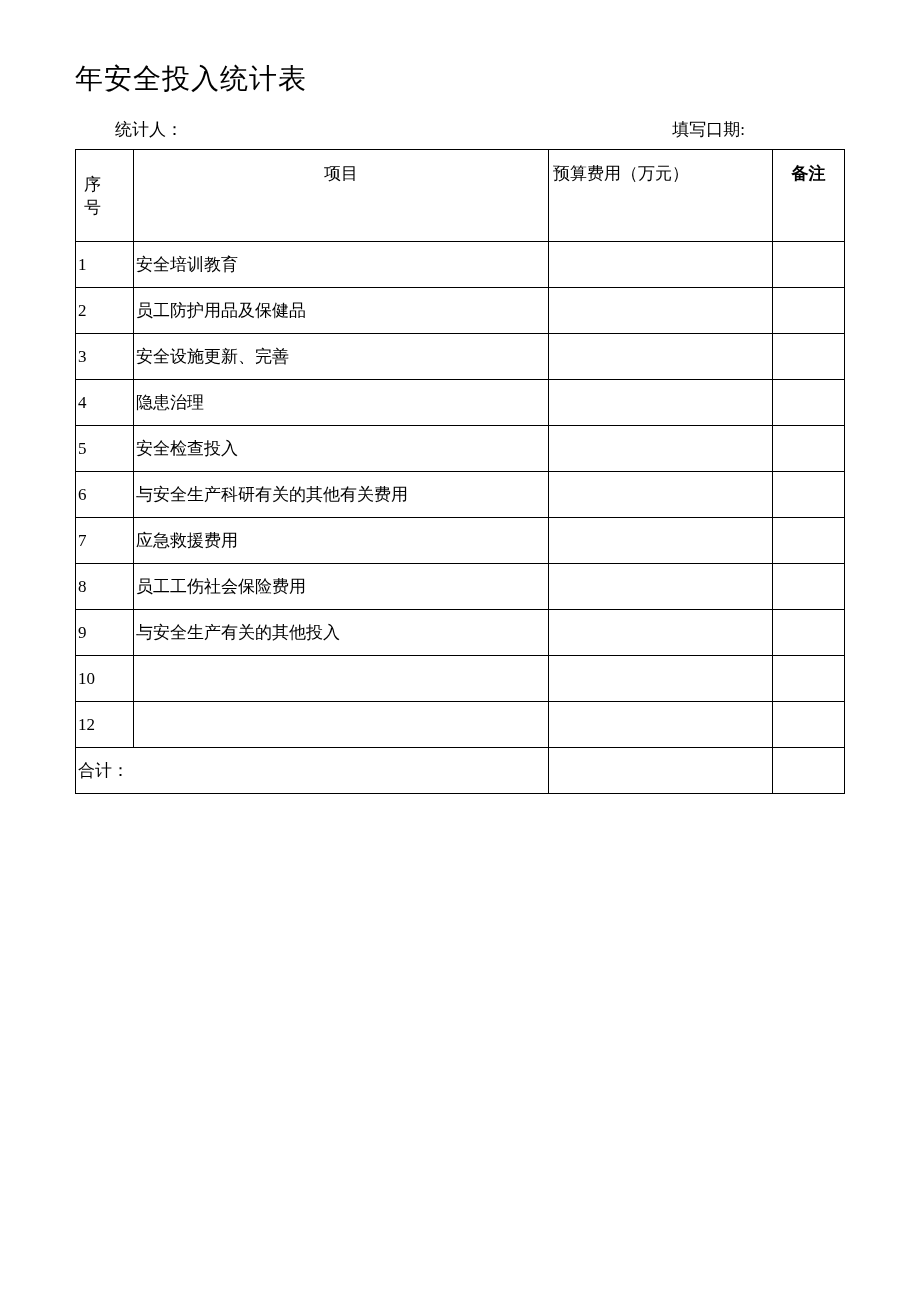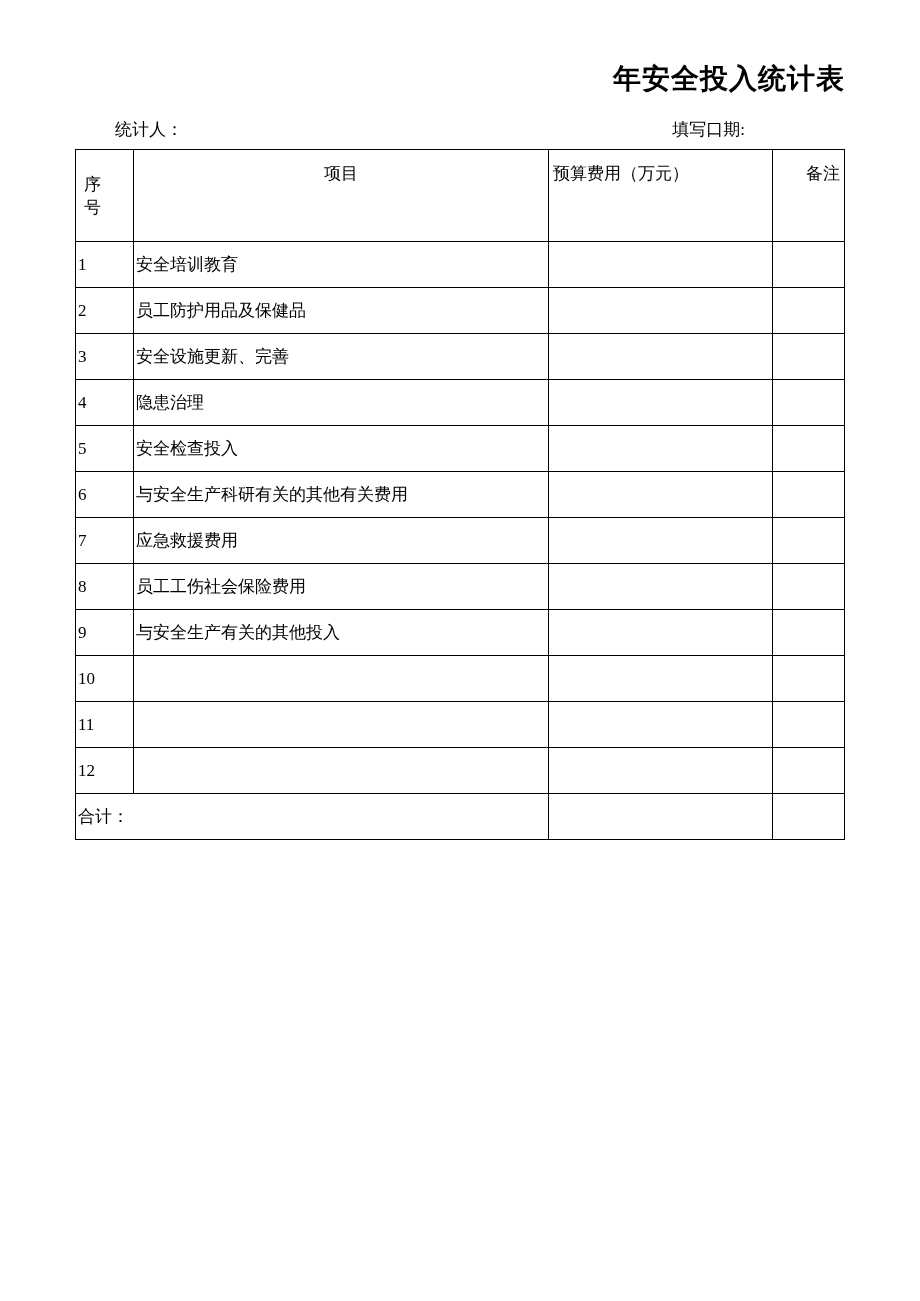--- a/index.html
+++ b/index.html
@@ -8,23 +8,23 @@
       box-sizing: border-box;
     }
     body {
       background: #ffffff;
       font-family: "SimSun", "宋体", serif;
       width: 920px;
       padding: 60px 75px 0 75px;
       color: #000;
     }
     .title {
-      text-align: right;
+      text-align: left;
       font-size: 28px;
-      font-weight: bold;
+      font-weight: normal;
       margin-bottom: 20px;
       letter-spacing: 1px;
     }
     .meta-row {
       display: flex;
       justify-content: space-between;
       margin-bottom: 8px;
       font-size: 17px;
       padding: 0 40px 0 40px;
     }
@@ -62,23 +62,24 @@
       vertical-align: top;
       padding-top: 12px;
     }
     thead th.col-budget {
       width: 224px;
       vertical-align: top;
       padding-top: 12px;
     }
     thead th.col-remark {
       width: 72px;
-      text-align: right;
+      text-align: center;
       vertical-align: top;
       padding-top: 12px;
+      font-weight: bold;
     }
     tbody td {
       height: 46px;
       text-align: left;
       padding-left: 2px;
     }
     .total-label {
       padding-left: 2px;
       margin-left: 28px;
     }
@@ -157,26 +158,20 @@
       <td></td>
       <td></td>
     </tr>
     <tr>
       <td>10</td>
       <td></td>
       <td></td>
       <td></td>
     </tr>
     <tr>
-      <td>11</td>
-      <td></td>
-      <td></td>
-      <td></td>
-    </tr>
-    <tr>
       <td>12</td>
       <td></td>
       <td></td>
       <td></td>
     </tr>
     <tr>
       <td colspan="2" class="total-label">合计：</td>
       <td></td>
       <td></td>
     </tr>

